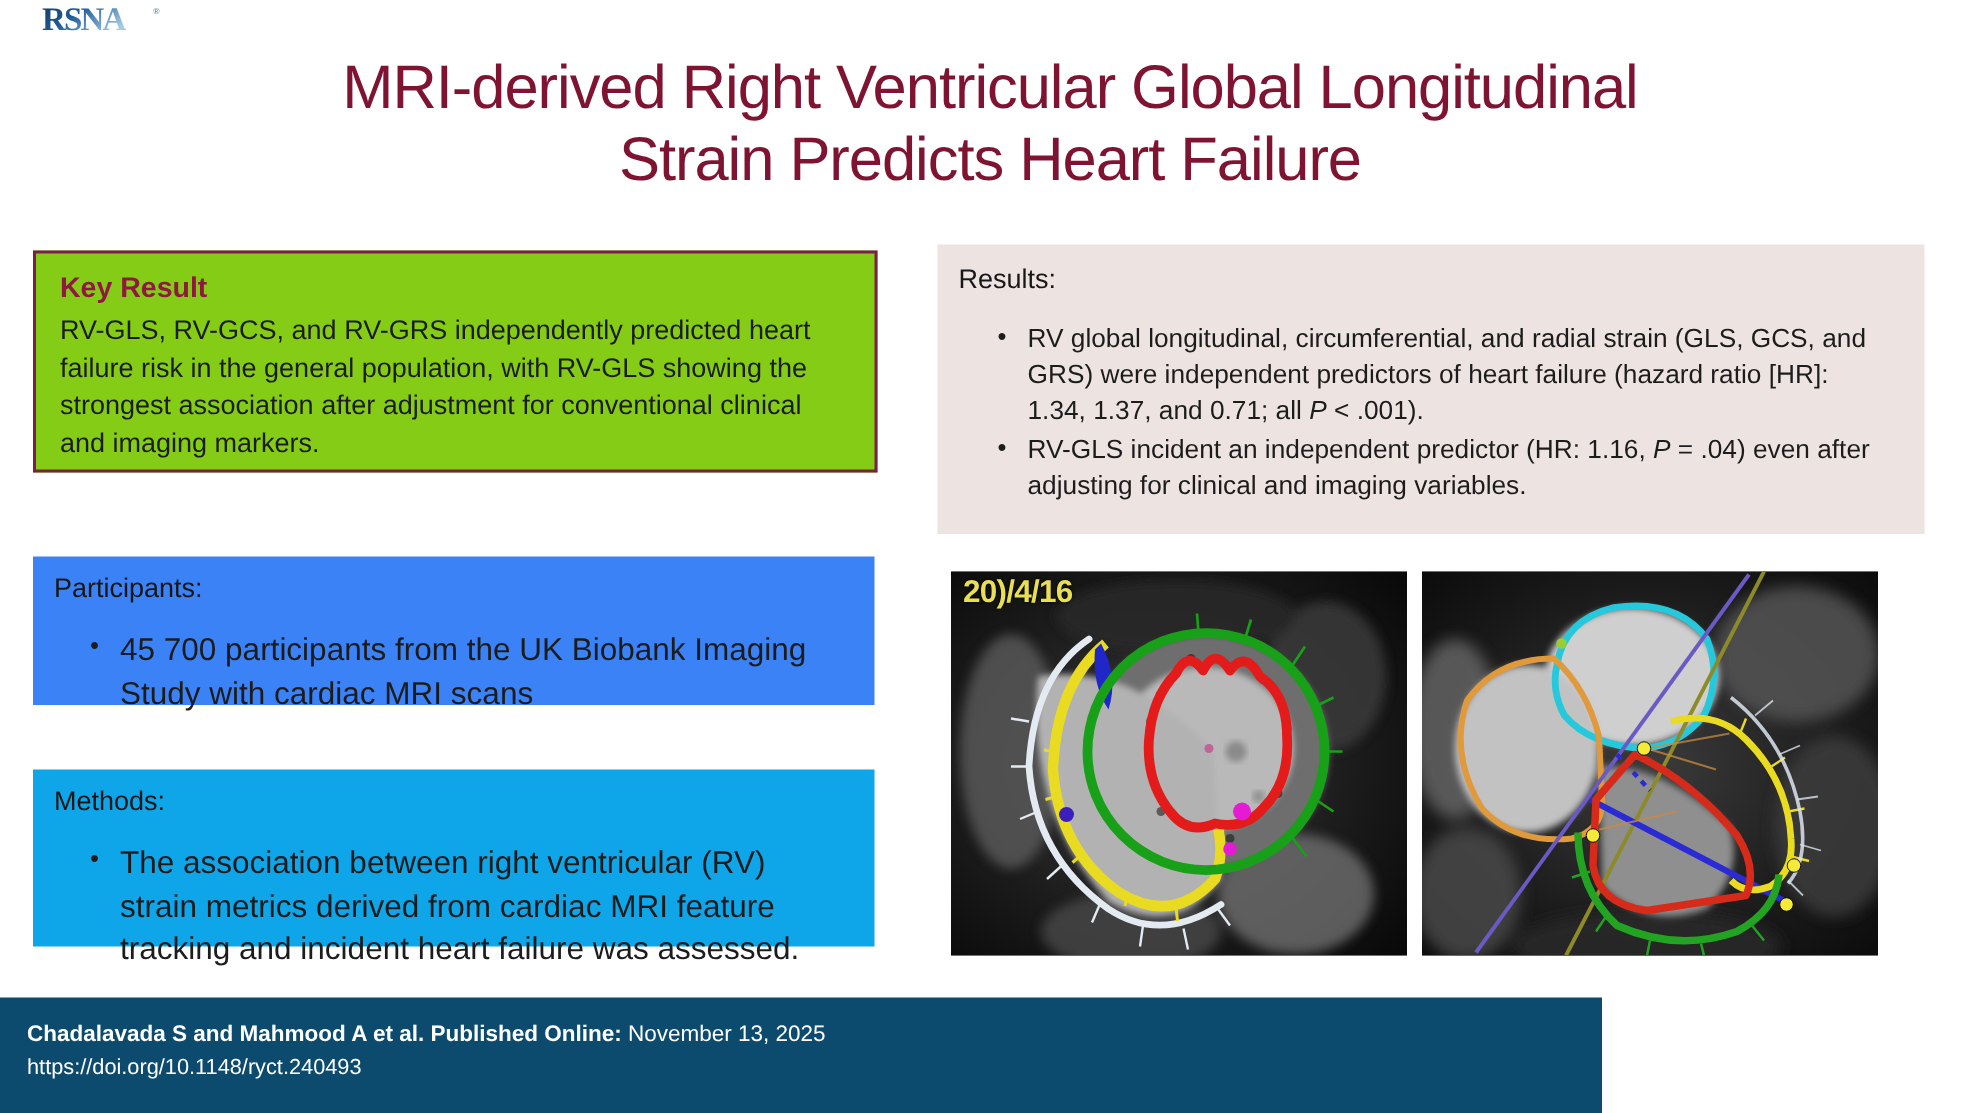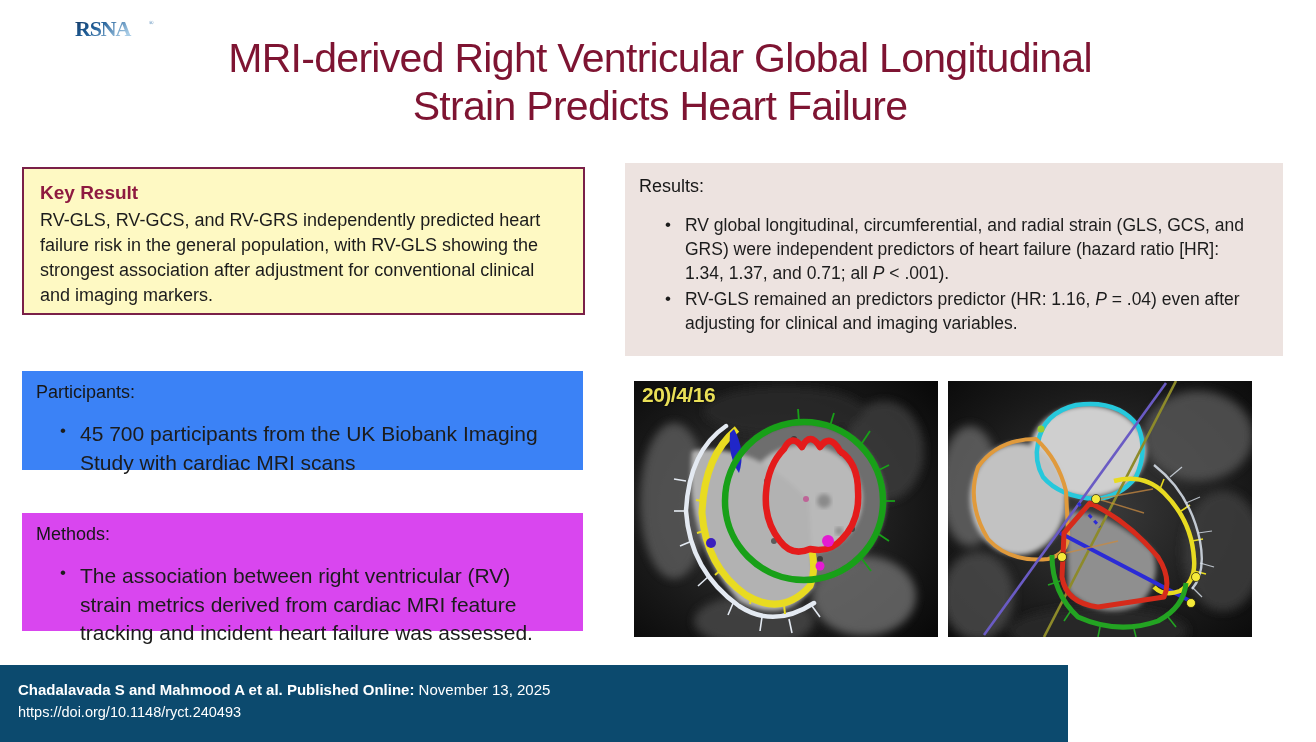--- a/index.html
+++ b/index.html
@@ -17,24 +17,23 @@
     position: relative;
     width: 1316px;
     height: 742px;
     background: #ffffff;
   }
 
   
   .rsna-logo {
     position: absolute;
     left: 28px;
-    top: 16px;
+    top: 0;
     width: 84px;
     height: 26px;
-    margin-left: 47px;
   }
   .rsna-logo svg { display: block; }
 
   
   .title {
     position: absolute;
     left: 130px;
     top: 34px;
     width: 1060px;
     text-align: center;
@@ -46,21 +45,21 @@
     letter-spacing: -0.7px;
   }
 
   
   .key-result {
     position: absolute;
     left: 22px;
     top: 167px;
     width: 563px;
     height: 148px;
-    background: #fef9c3;
+    background: #84cc16;
     border: 2px solid #7A2048;
     padding: 12px 16px 10px 16px;
   }
   .key-result-title {
     color: #8E1A40;
     font-weight: bold;
     font-size: 19px;
     line-height: 1.25;
     margin-bottom: 3px;
   }
@@ -81,21 +80,21 @@
     padding: 10px 14px 8px 14px;
   }
 
   
   .methods {
     position: absolute;
     left: 22px;
     top: 513px;
     width: 561px;
     height: 118px;
-    background: #d946ef;
+    background: #0ea5e9;
     padding: 10px 14px 8px 14px;
   }
 
   
   .results {
     position: absolute;
     left: 625px;
     top: 163px;
     width: 658px;
     height: 193px;
@@ -217,21 +216,21 @@
     <div class="key-result-body">RV-GLS, RV-GCS, and RV-GRS independently predicted heart failure risk in the general population, with RV-GLS showing the strongest association after adjustment for conventional clinical and imaging markers.</div>
   </div>
 
   <div class="results">
     <div class="panel-heading compact">Results:</div>
     <ul class="bullets wide">
       <li>
         <span>RV global longitudinal, circumferential, and radial strain (GLS, GCS, and GRS) were independent predictors of heart failure (hazard ratio [HR]: 1.34, 1.37, and 0.71; all </span><span class="ital">P</span><span> &lt; .001).</span>
       </li>
       <li>
-        <span>RV-GLS remained an predictors predictor (HR: 1.16, </span><span class="ital">P</span><span> = .04) even after adjusting for clinical and imaging variables.</span>
+        <span>RV-GLS incident an independent predictor (HR: 1.16, </span><span class="ital">P</span><span> = .04) even after adjusting for clinical and imaging variables.</span>
       </li>
     </ul>
   </div>
 
   <div class="participants">
     <div class="panel-heading">Participants:</div>
     <ul class="bullets">
       <li>45 700 participants from the UK Biobank Imaging Study with cardiac MRI scans</li>
     </ul>
   </div>

